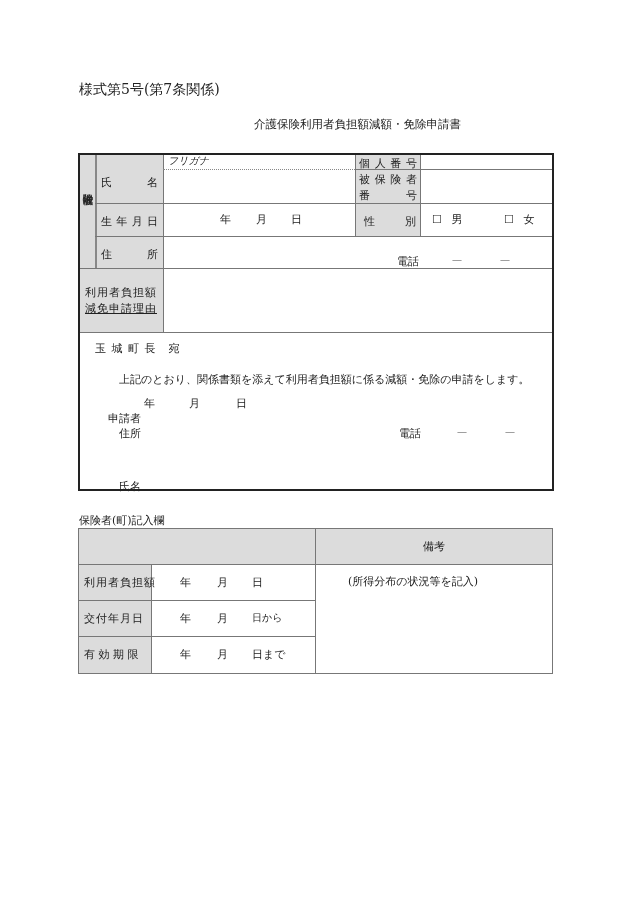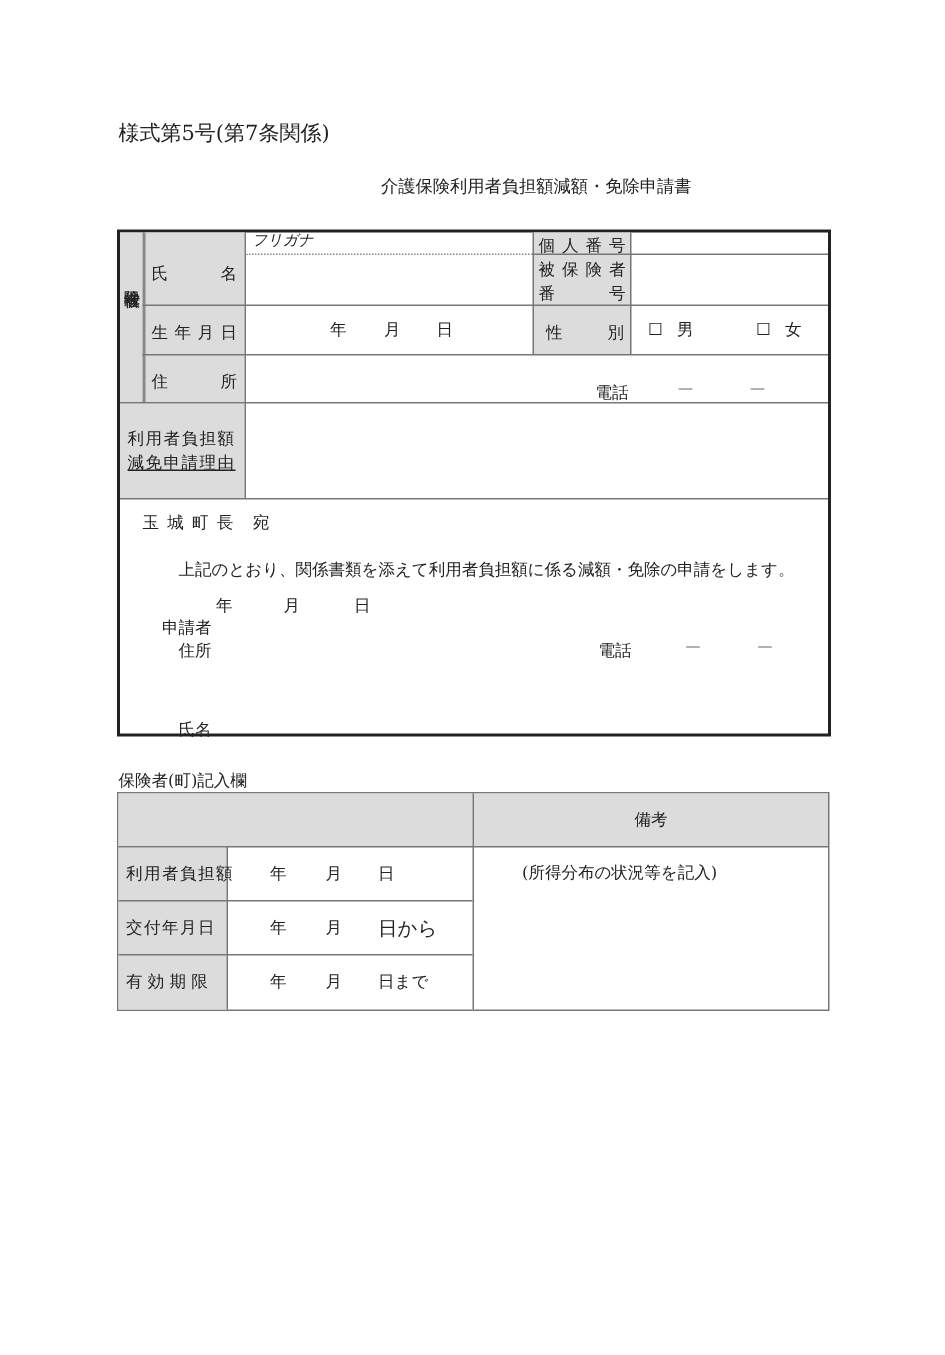--- a/index.html
+++ b/index.html
@@ -145,20 +145,20 @@
 
 <div class="txt" style="left:84px; top:577px; font-size:11px; letter-spacing:1px;">利用者負担額</div>
 <div class="txt" style="left:180px; top:577px; font-size:11px;">年</div>
 <div class="txt" style="left:217px; top:577px; font-size:11px;">月</div>
 <div class="txt" style="left:252px; top:577px; font-size:11px;">日</div>
 <div class="field" style="left:152px; top:565px; width:162px; height:34px;"></div>
 
 <div class="txt" style="left:84px; top:613px; font-size:11px; letter-spacing:1px;">交付年月日</div>
 <div class="txt" style="left:180px; top:613px; font-size:11px;">年</div>
 <div class="txt" style="left:217px; top:613px; font-size:11px;">月</div>
-<div class="txt" style="left:252px; top:613px; font-size:13px;">日から</div>
+<div class="txt" style="left:252px; top:613px; font-size:10px;">日から</div>
 <div class="field" style="left:152px; top:601px; width:162px; height:34px;"></div>
 
 <div class="txt" style="left:84px; top:649px; font-size:11px;">有 効 期 限</div>
 <div class="txt" style="left:180px; top:649px; font-size:11px;">年</div>
 <div class="txt" style="left:217px; top:649px; font-size:11px;">月</div>
 <div class="txt" style="left:252px; top:649px; font-size:11px;">日まで</div>
 <div class="field" style="left:152px; top:637px; width:162px; height:35px;"></div>
 
 </body></html>

